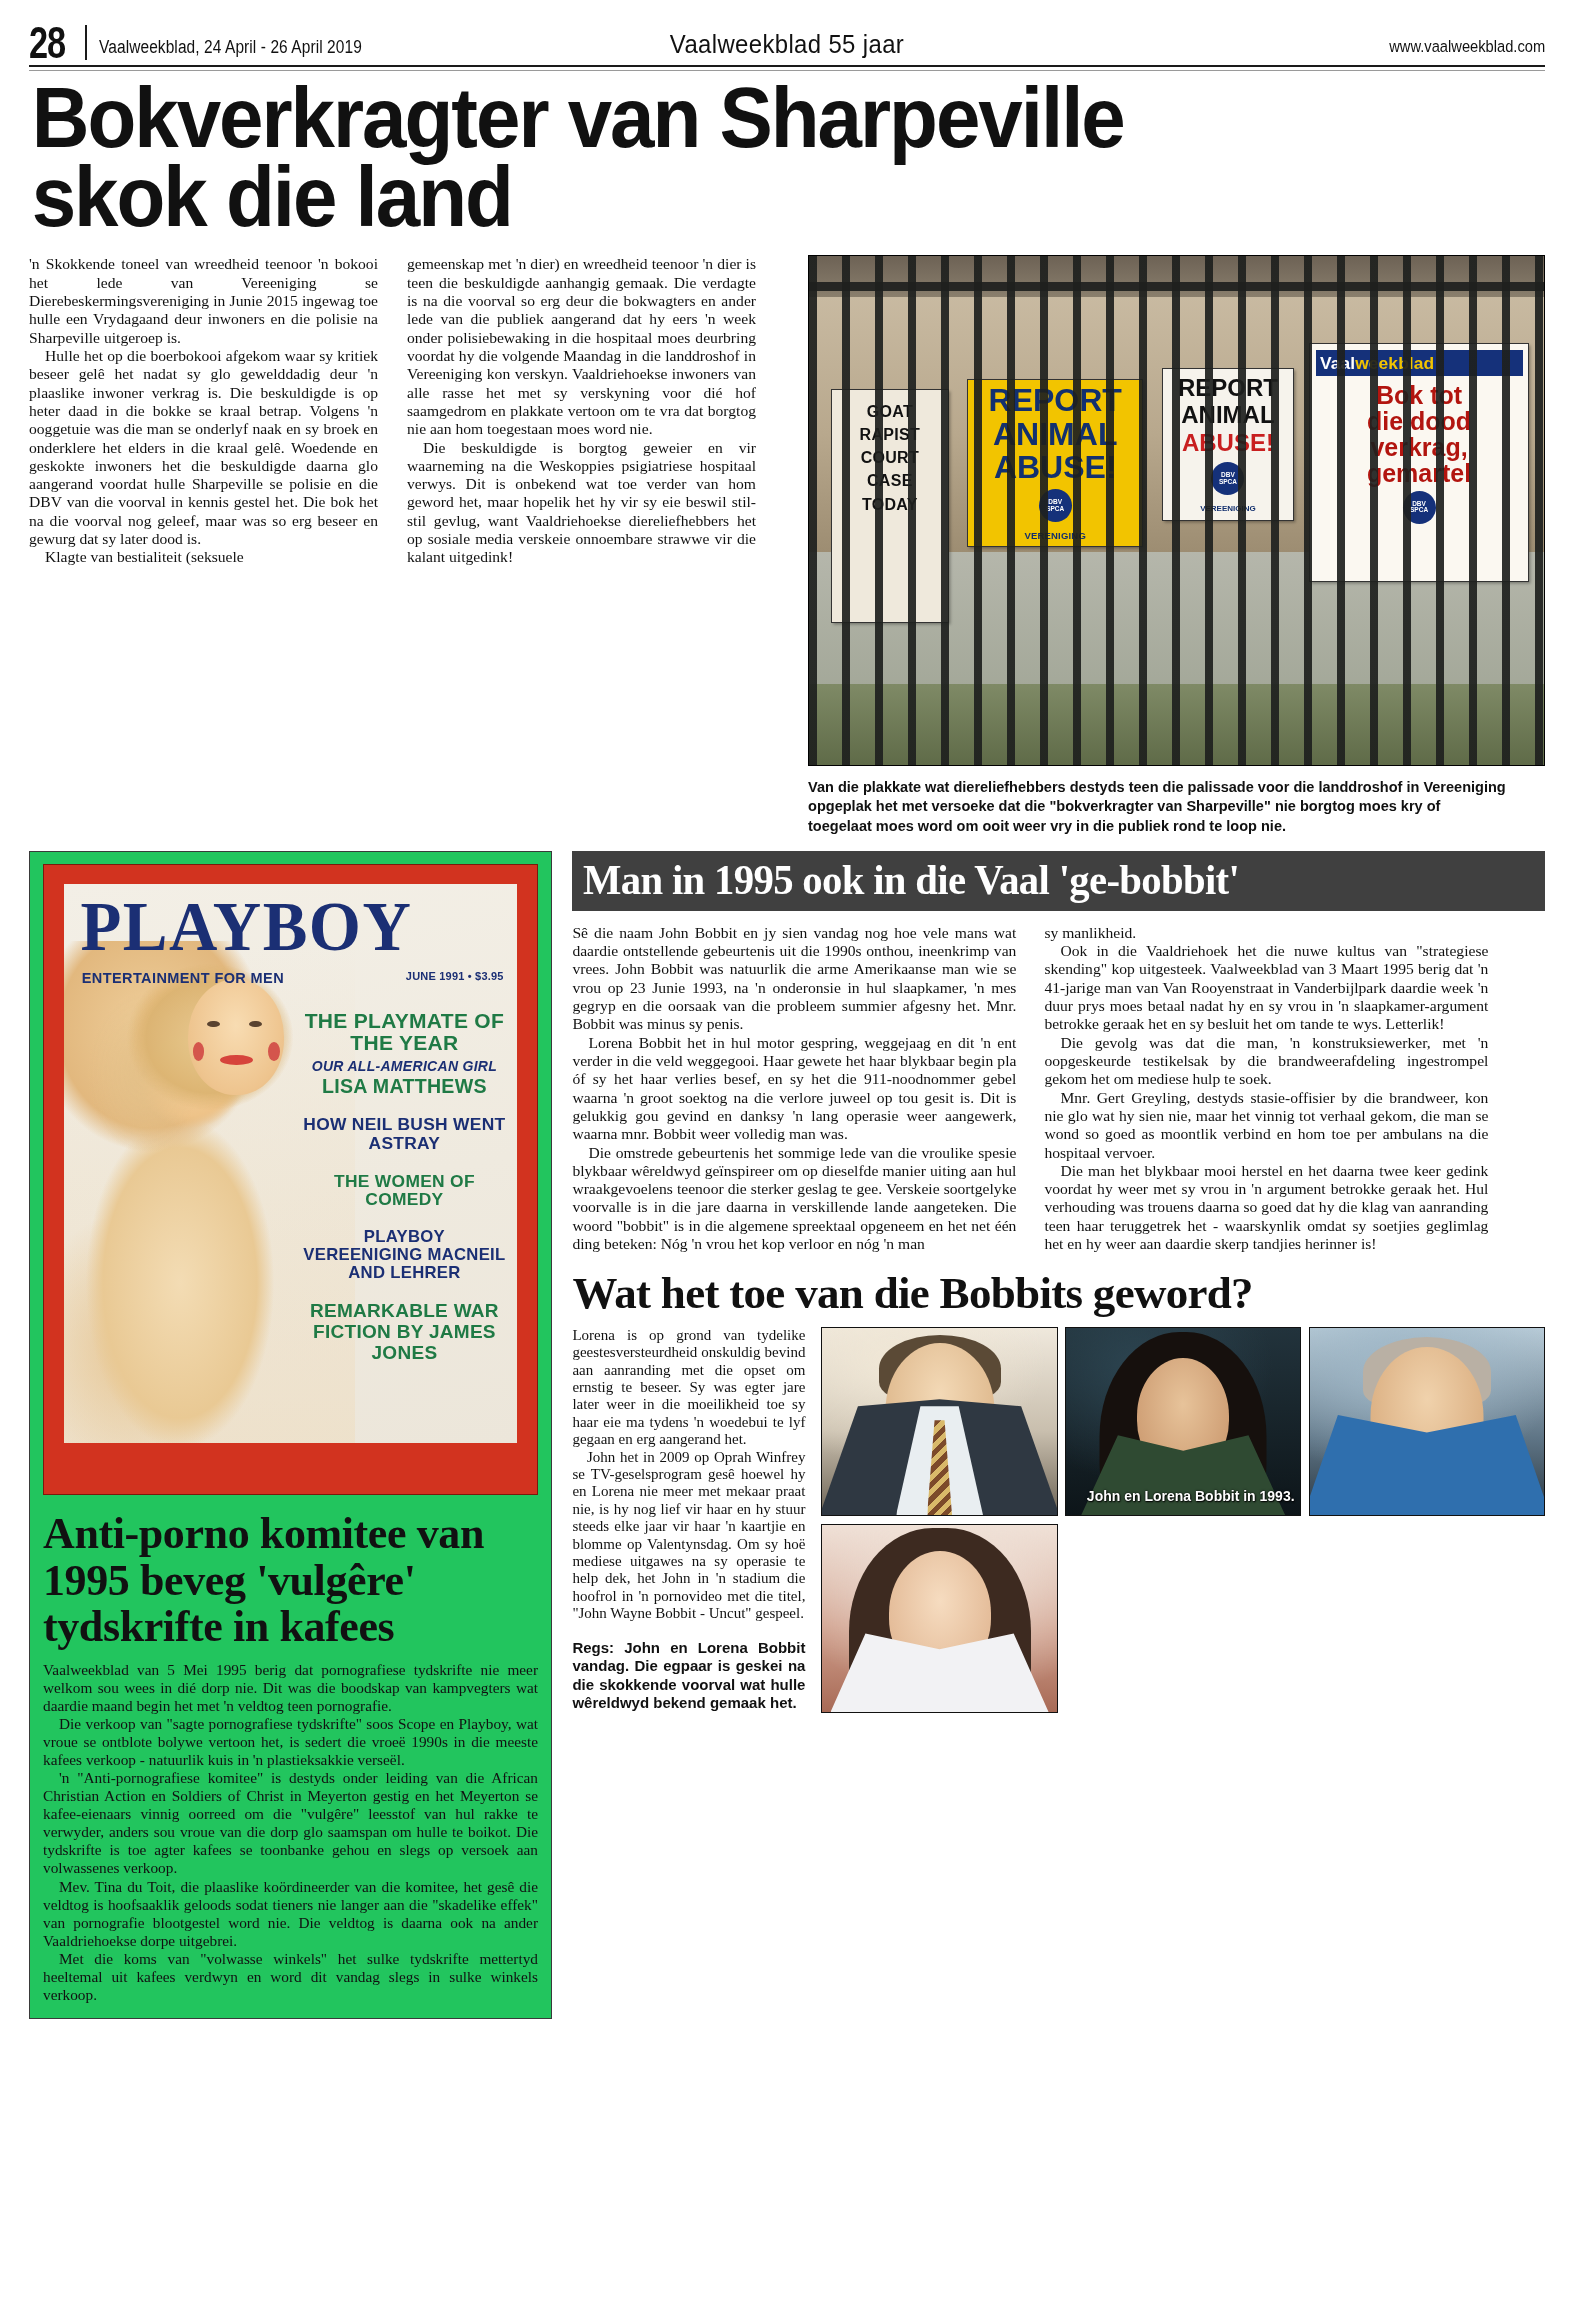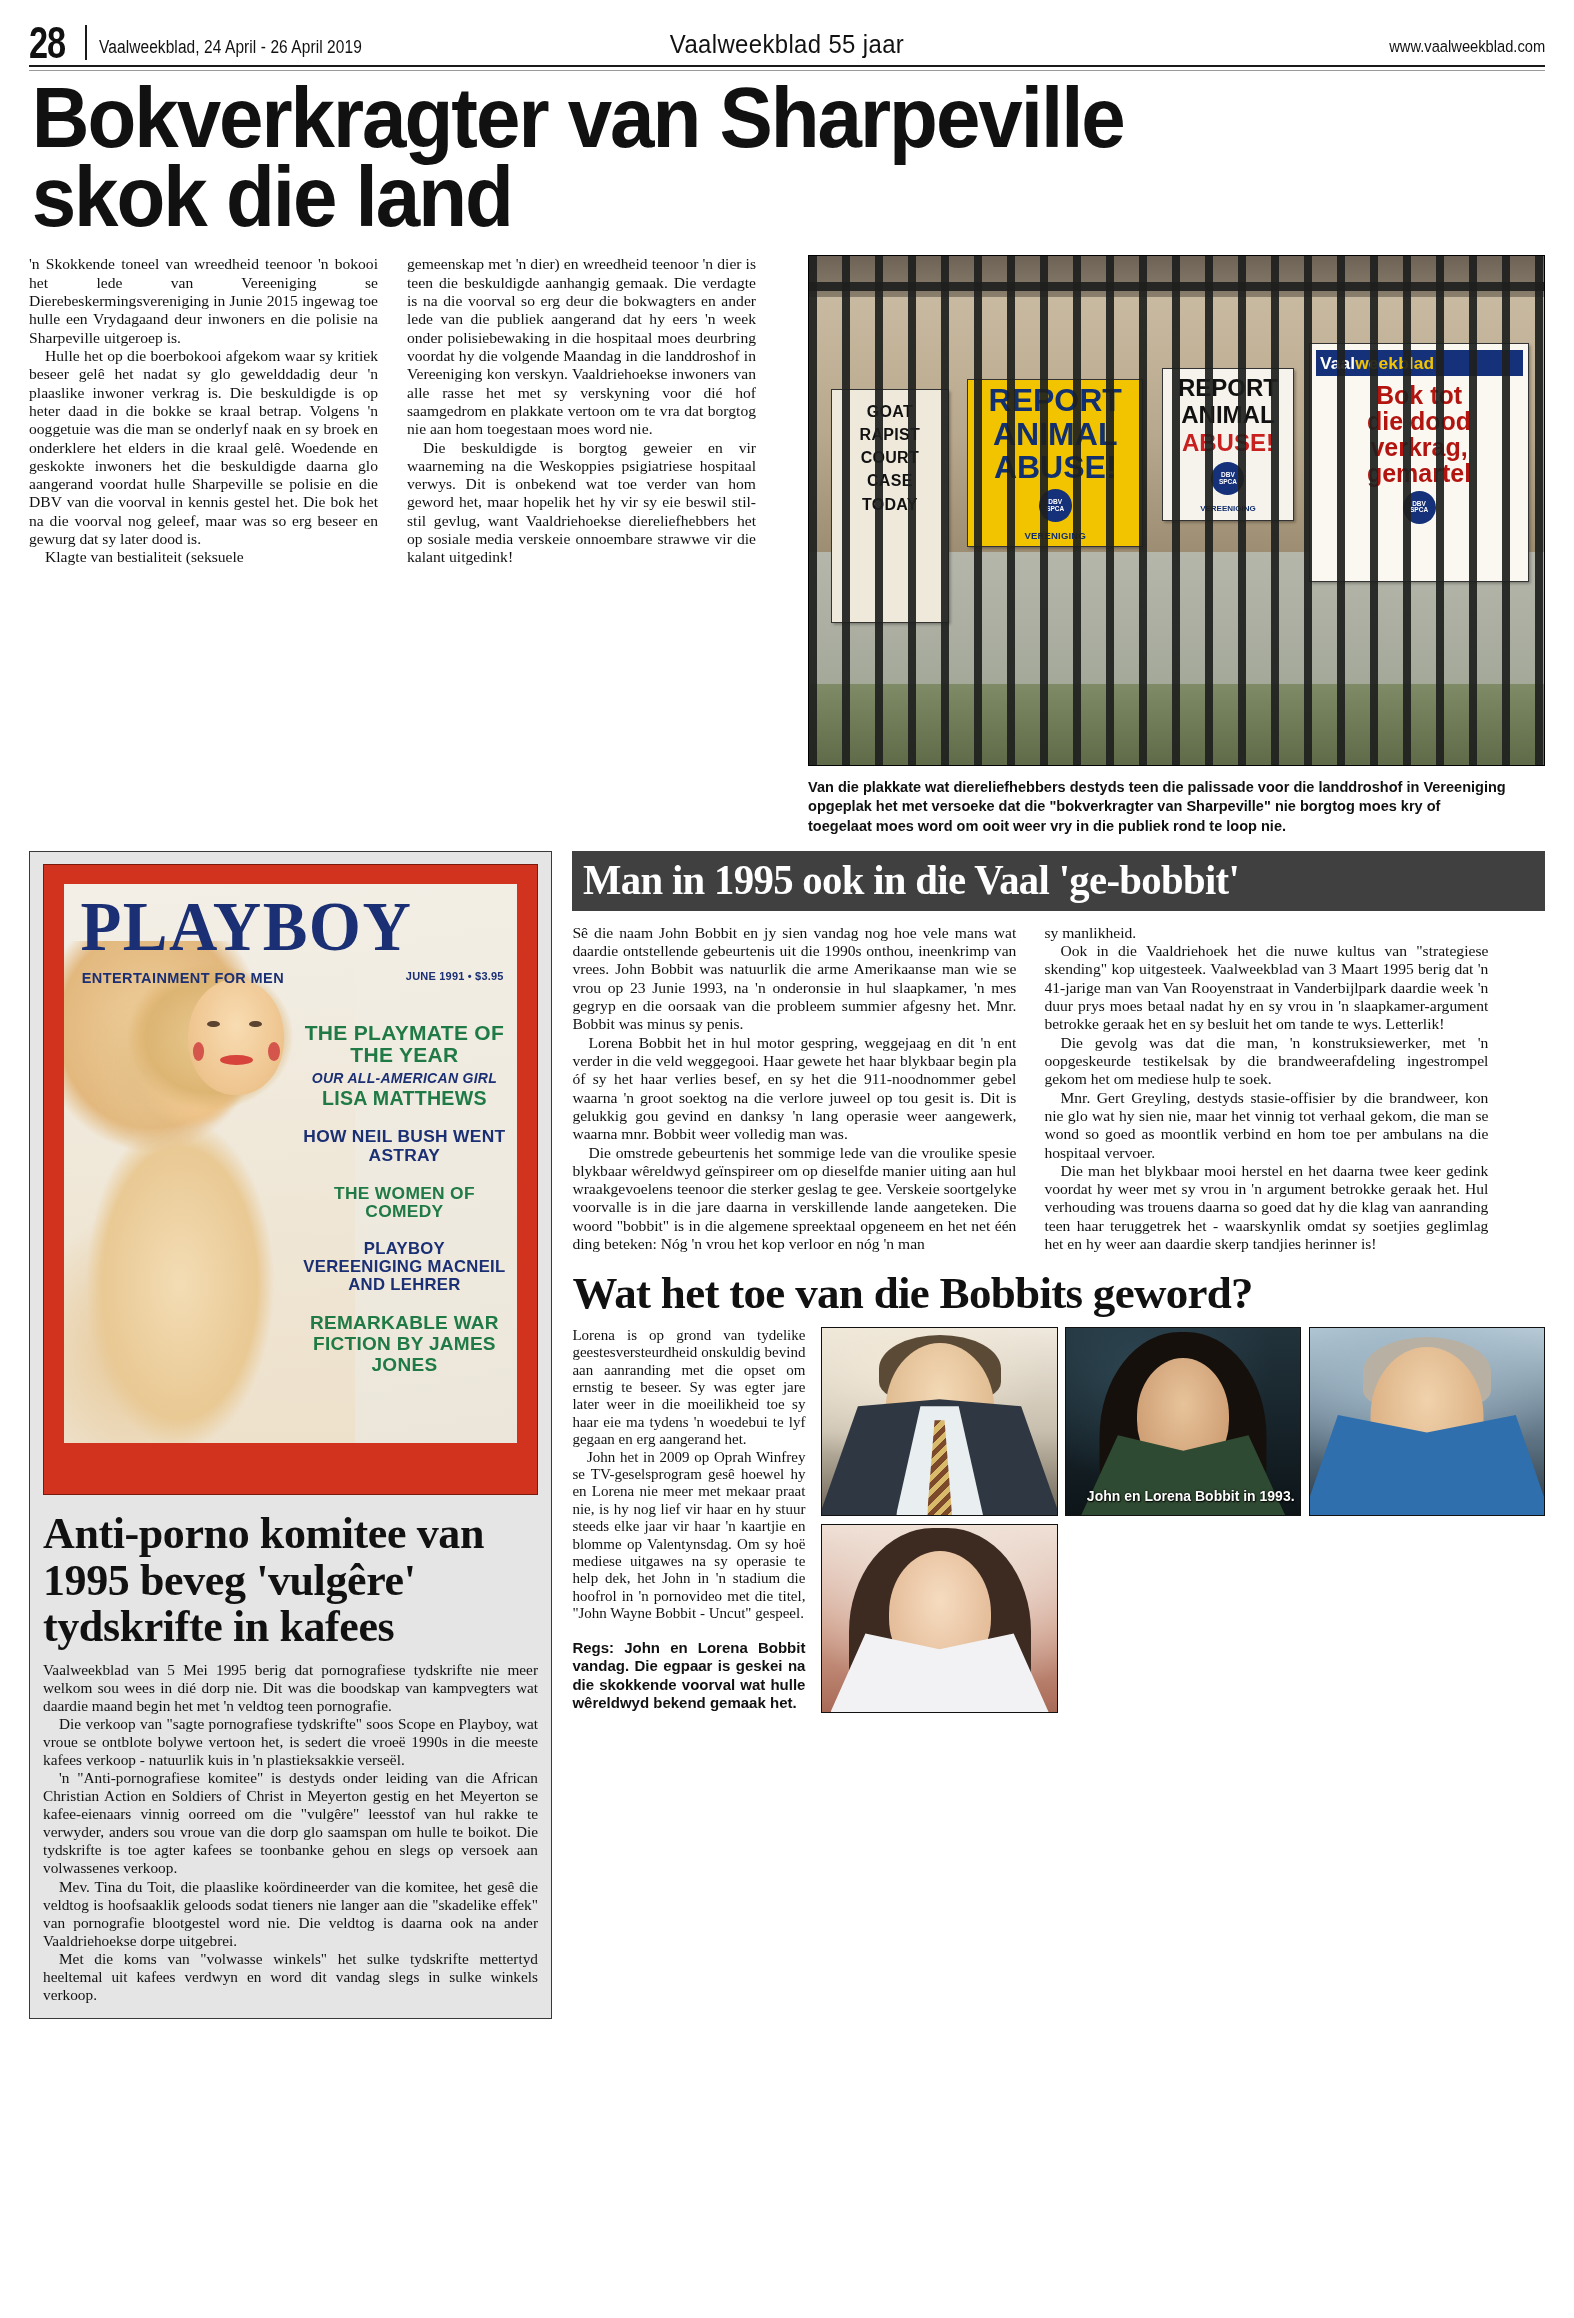--- a/index.html
+++ b/index.html
@@ -75,21 +75,21 @@
     font-family:"Liberation Sans", sans-serif;
     font-weight:700; font-size:15.3px; line-height:1.28;
     margin-top:10.2px; transform:scaleX(.95); transform-origin:left top;
   }
 
   
   .bottom-region { display:flex; margin-top:16px; }
 
   
   .cream-box {
-    width:523px; background:#e5e5e5; border:0.7px solid #3a3a3a; padding:11.6px 13px 14.5px 13px;
+    width:523px; background:#22c55e; border:0.7px solid #3a3a3a; padding:11.6px 13px 14.5px 13px;
   }
   .pb-cover {
     width:100%; height:631px; background:#d2331f; border:0.7px solid #7a1a0c;
     position:relative; overflow:hidden;
   }
   .pb-inner {
     position:absolute; left:20.4px; right:20.4px; top:19px; bottom:51px;
     background:linear-gradient(170deg,#f3efe6 0%,#efeadf 55%,#ece6da 100%);
     overflow:hidden;
   }
@@ -127,21 +127,21 @@
   }
   .pb-face {
     position:absolute; left:124px; top:95px; width:96px; height:116px; border-radius:50% 50% 48% 48%;
     background:radial-gradient(ellipse at 50% 40%, #f8dcb2 0%, #eec48e 70%, #e2b27a 100%);
   }
   .pb-eye { position:absolute; width:12.4px; height:6.5px; border-radius:50%; background:#5a4330; top:42px; }
   .pb-eye.l { left:19px; } .pb-eye.r { left:61px; }
   .pb-mouth { position:absolute; left:32px; top:76px; width:33px; height:10.2px; border-radius:50%; background:#d6443c; }
   .pb-ear { position:absolute; width:11.6px; height:19px; border-radius:50%; background:#d4554c; top:63px; }
   .pb-ear.l { left:4.4px; } .pb-ear.r { left:80px; }
-  .pb-lines { position:absolute; right:10.2px; top:138px; width:204px; text-align:center;
+  .pb-lines { position:absolute; right:10.2px; top:126px; width:204px; text-align:center;
     font-family:"Liberation Sans", sans-serif; font-weight:700; letter-spacing:0.3px; }
   .pb-l1 { font-size:21px; color:#1f7a45; line-height:1.05; }
   .pb-l2 { font-size:14px; color:#1b2f74; margin-top:4px;font-style:italic; }
   .pb-l3 { font-size:19.6px; color:#1f7a45; line-height:1.05; margin-top:1.5px; }
   .pb-l4 { font-size:17.4px; color:#1b2f74; line-height:1.08; margin-top:19px; }
   .pb-l5 { font-size:17.4px; color:#1f7a45; line-height:1.08; margin-top:19px; }
   .pb-l6 { font-size:16.7px; color:#1b2f74; line-height:1.08; margin-top:19px; }
   .pb-l7 { font-size:19px; color:#1f7a45; line-height:1.1; margin-top:19px; }
 
   .anti-head {

